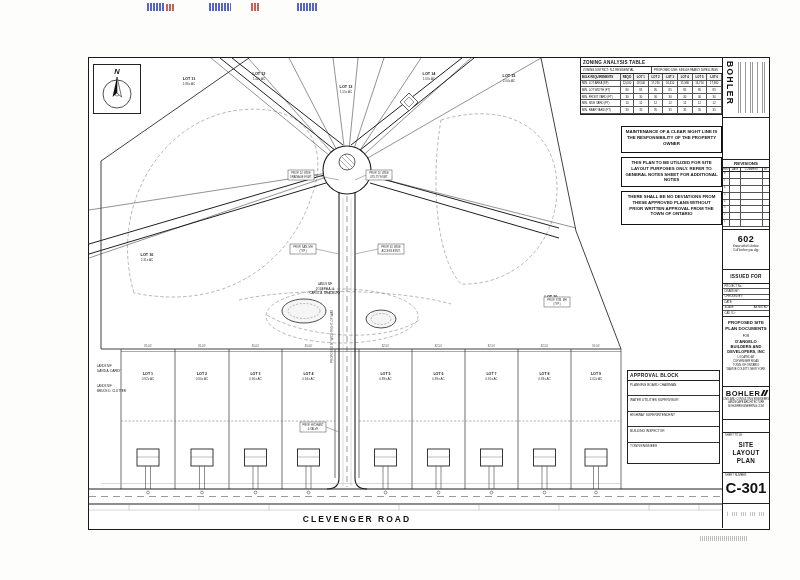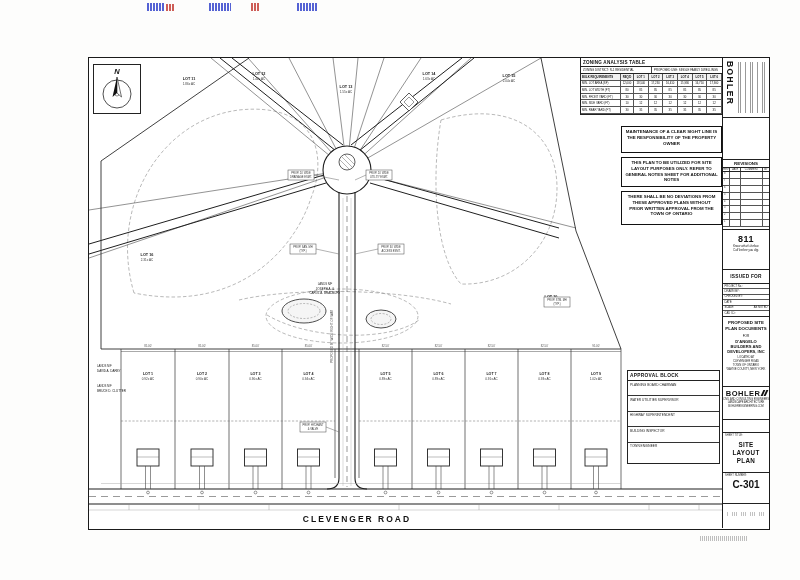--- a/index.html
+++ b/index.html
@@ -76,21 +76,21 @@
   .for-label{font-size:3.2px;margin:1.5px 0}
   .client{font-weight:bold;font-size:4.1px;line-height:1.25;padding:0 2px}
   .loc-lines{margin-top:2px}
   .loc-line{font-size:2.8px;line-height:1.4;color:#222}
   .s8{text-align:center;padding-top:3px}
   .brand-foot{font-weight:bold;font-size:7.5px;letter-spacing:.5px;line-height:1}
   .slash{display:inline-block;width:1.6px;height:6px;background:#111;transform:skewX(-25deg);margin-left:1.3px;vertical-align:baseline}
   .foot-line{font-size:2.6px;line-height:1.45;color:#222}
   .tb-mini-label{font-size:2.7px;padding:1px 0 0 2px;color:#333;text-align:left}
   .sheet-title{font-weight:bold;font-size:6.3px;text-align:center;line-height:1.25;padding:4px 3px 0;letter-spacing:.3px}
-  .sheet-num{font-weight:bold;font-size:10px;text-align:center;padding-top:2px}
+  .sheet-num{font-weight:bold;font-size:15px;text-align:center;padding-top:2px}
   .micro-smudge{margin:8px 4px 0;height:4px;background:repeating-linear-gradient(to right,#999 0 .6px,transparent .6px 1.8px);opacity:.6}
 
   
   .footer-smudge{position:absolute;left:700px;top:536px;width:48px;height:5px;background:repeating-linear-gradient(to right,#8a8a8a 0 .7px,transparent .7px 2px);opacity:.55}
 </style>
 </head>
 <body>
 
 <div class="scan-marks">
   <span class="m m1"></span>
@@ -541,21 +541,21 @@
           </div>
           <div class="rev-row">
             <div>1</div>
             <div></div>
             <div></div>
             <div></div>
           </div>
         </div>
     </div>
     <div class="tb-sec s4" style="height:40px">
-      <div class="num811">811</div>
+      <div class="num811">602</div>
       <div class="call-line">Know what's below.</div>
       <div class="call-line">Call before you dig.</div>
     </div>
     <div class="tb-sec s5" style="height:14px">ISSUED FOR PERMIT</div>
     <div class="tb-sec" style="height:33px" id="proj-rows">
         <div class="pr-row">
           <div class="pr-l">PROJECT No.:</div>
           <div class="pr-v"></div>
         </div>
         <div class="pr-row">

